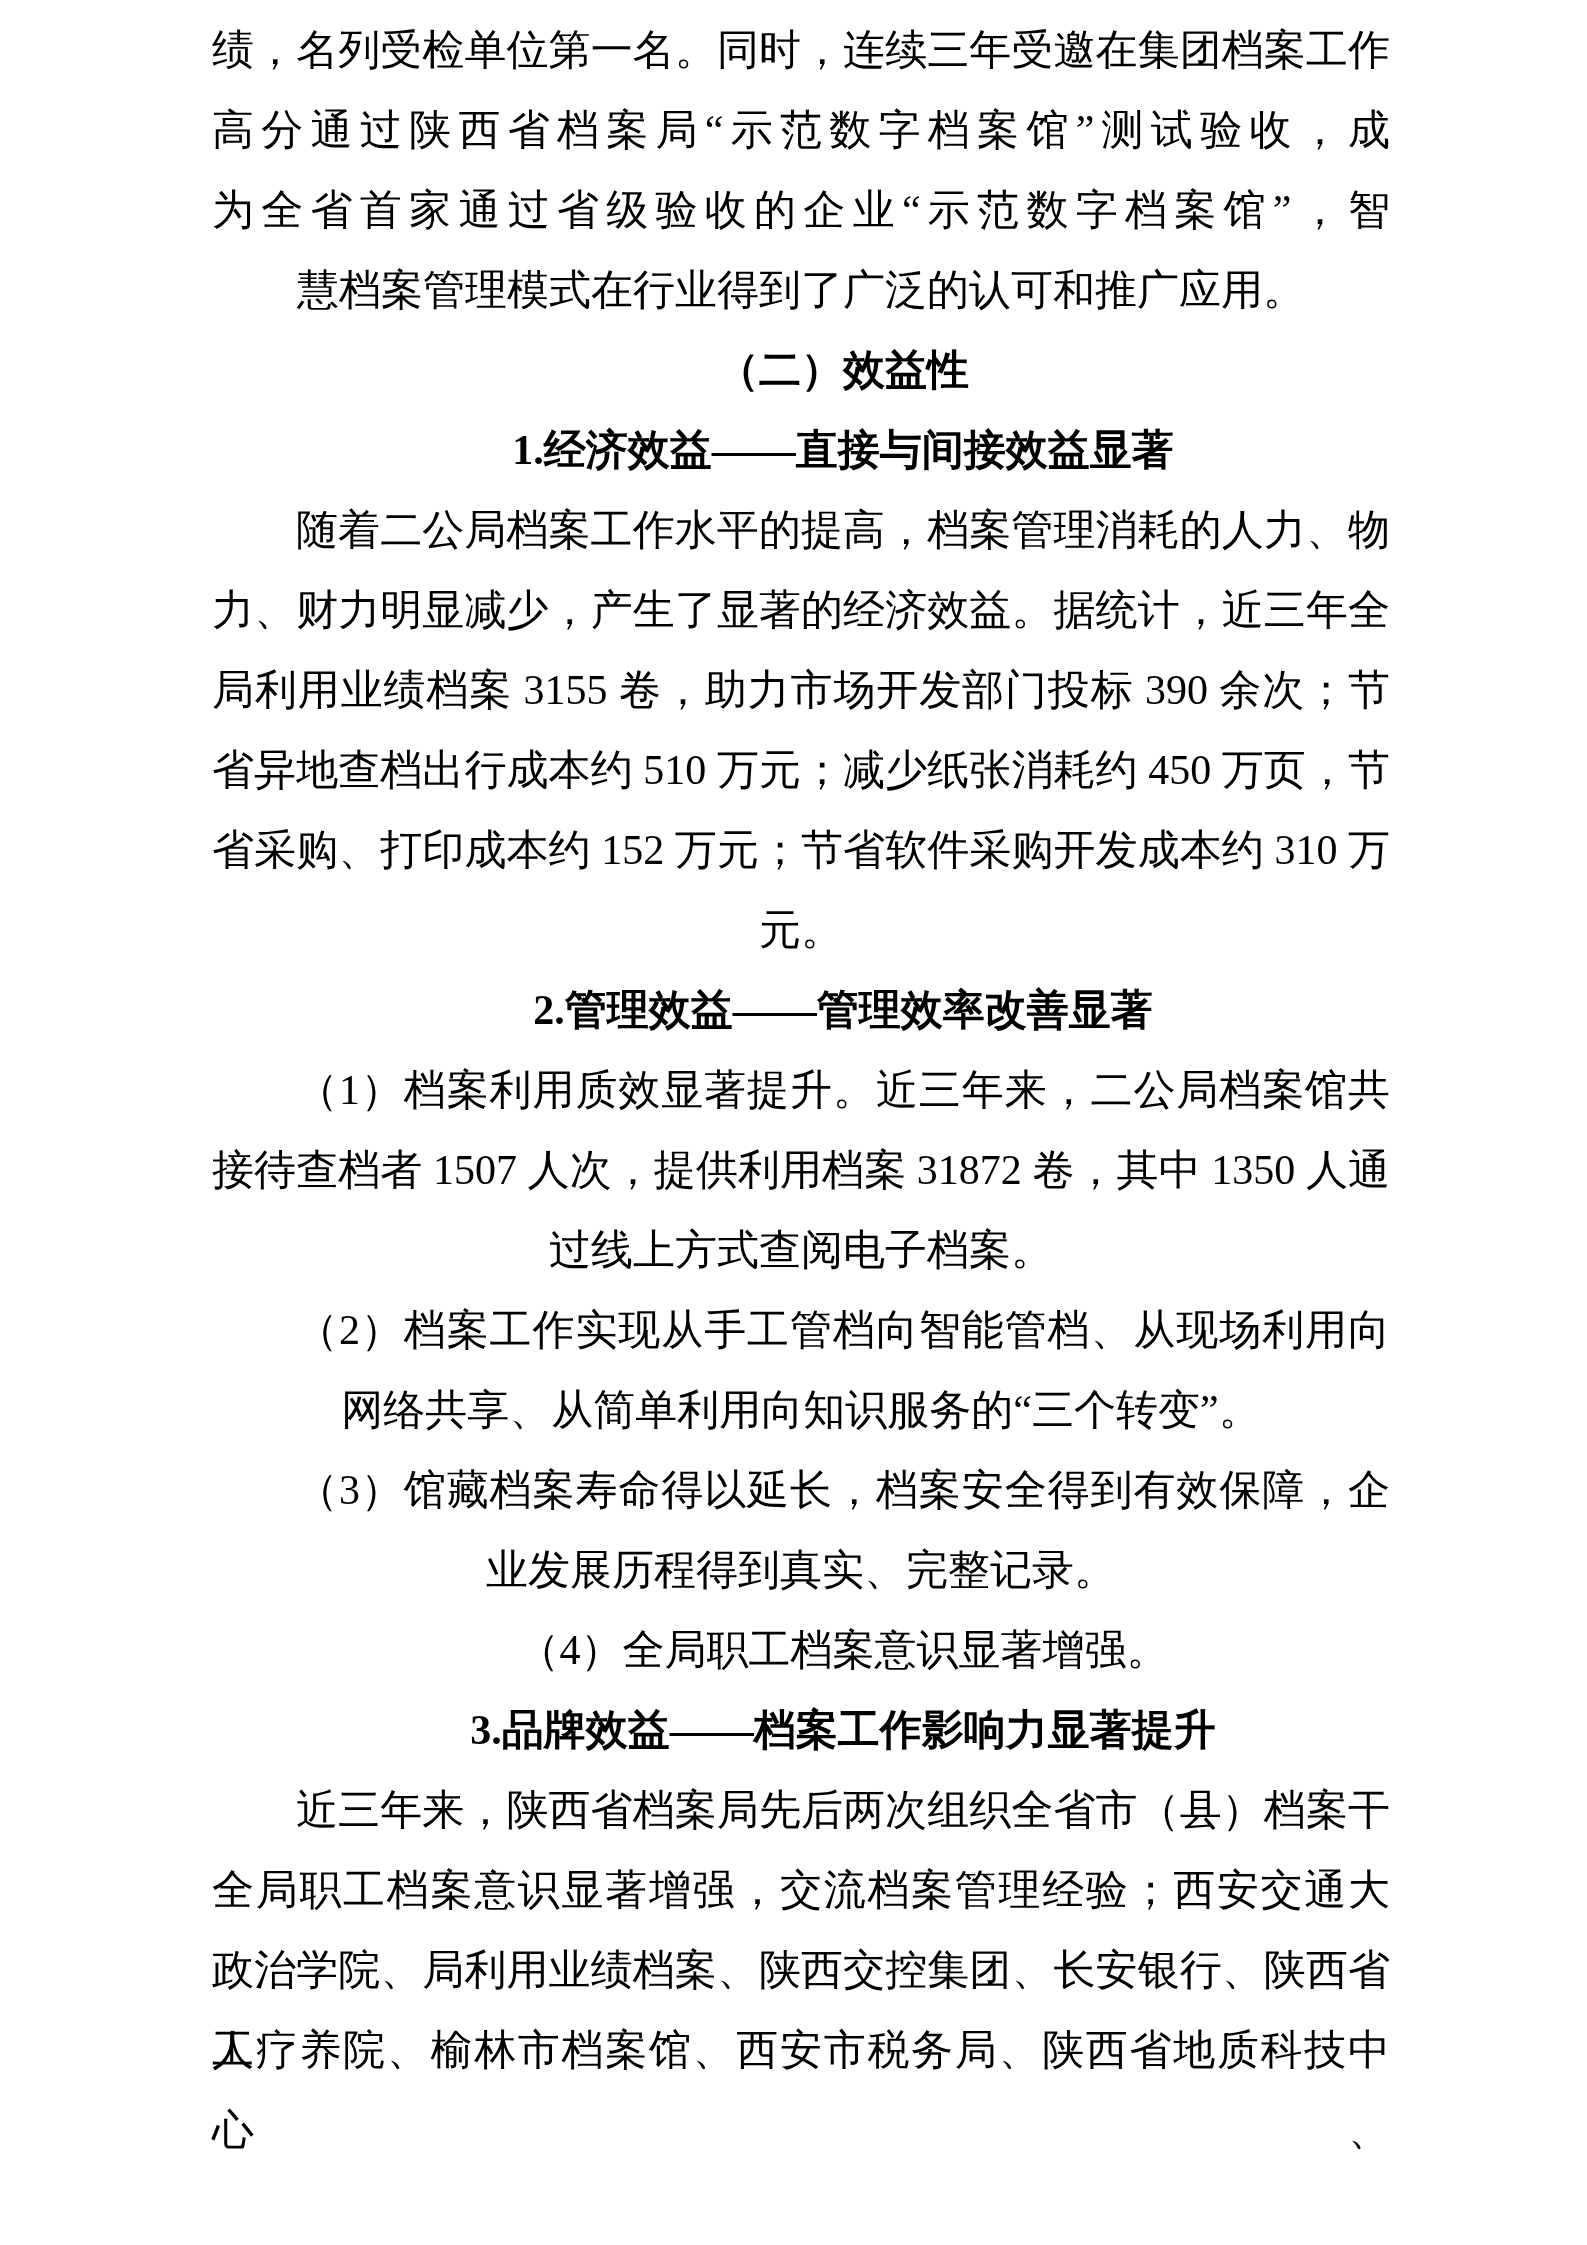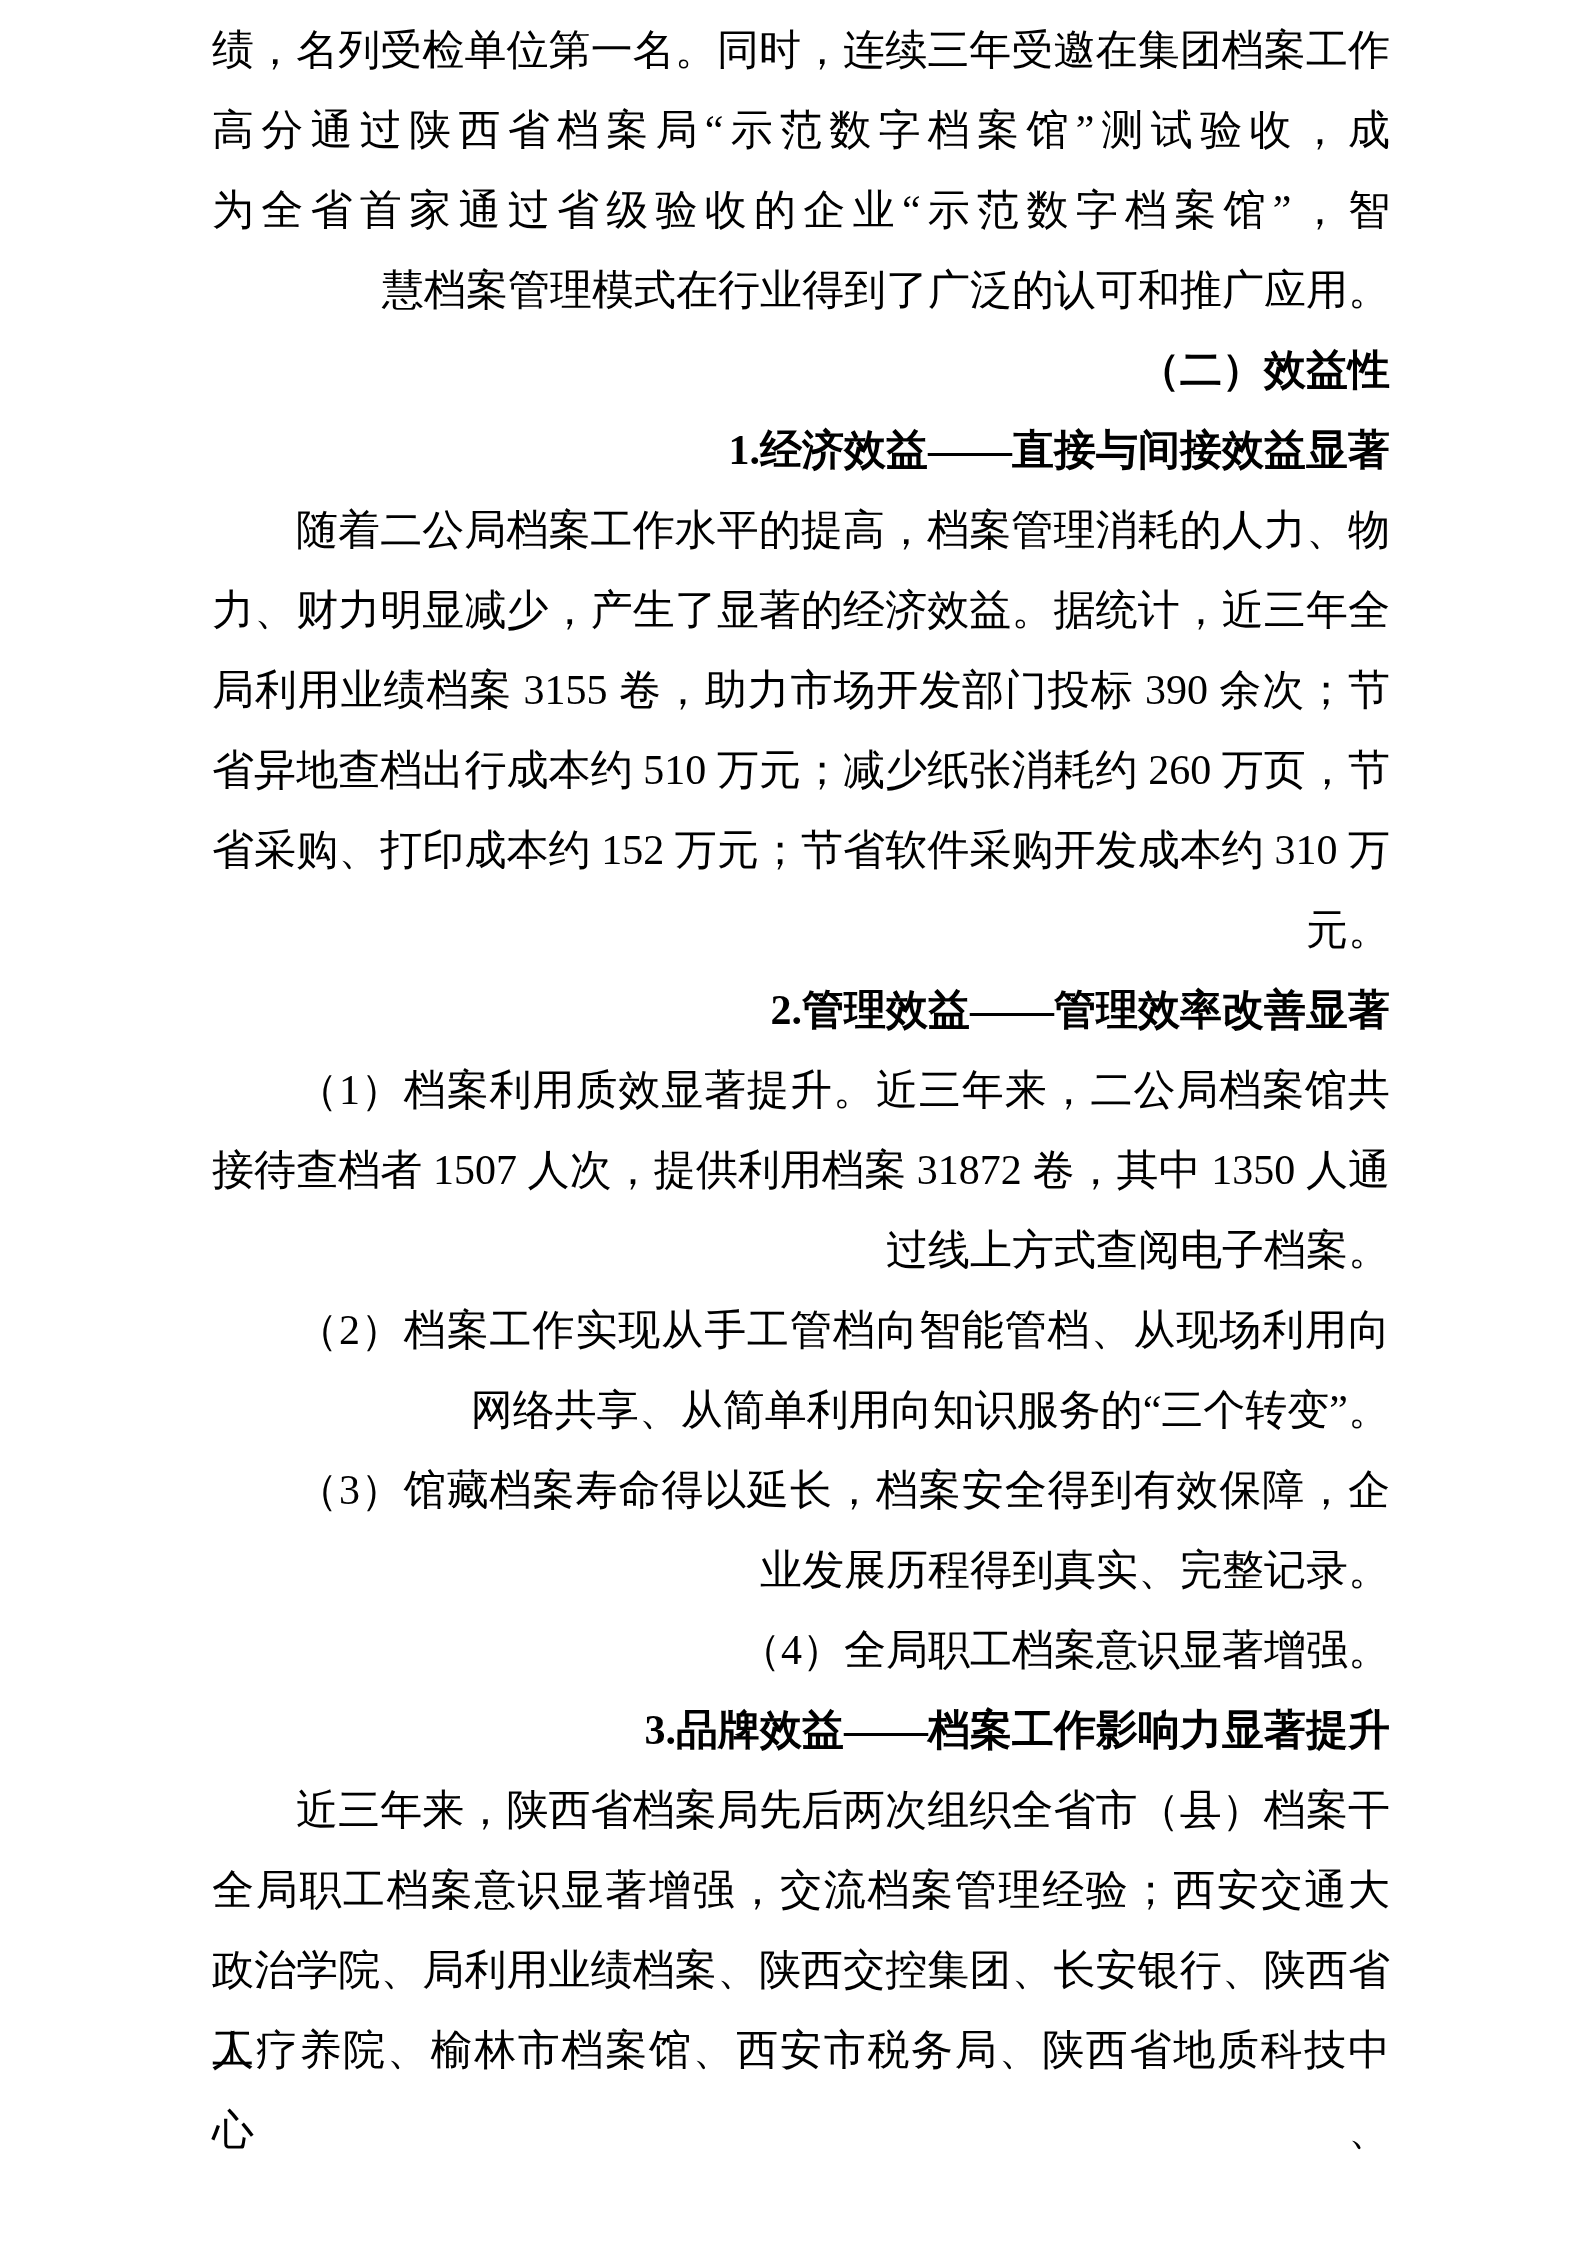--- a/index.html
+++ b/index.html
@@ -24,21 +24,21 @@
     width: 1178px;
   }
   .para {
     margin: 0;
     padding: 0;
   }
   .line {
     font-size: 42px;
     line-height: 80px;
     height: 80px;
-    text-align: right;
+    text-align: center;
     letter-spacing: 0;
     white-space: normal;
     overflow: visible;
   }
   .line.fill {
     text-align: justify;
     text-align-last: justify;
     -moz-text-align-last: justify;
   }
   .line.indent {
@@ -62,21 +62,21 @@
       <div class="para">
         <div class="line indent bold">（二）效益性</div>
       </div>
       <div class="para">
         <div class="line indent bold">1.经济效益——直接与间接效益显著</div>
       </div>
       <div class="para">
         <div class="line fill indent">随着二公局档案工作水平的提高，档案管理消耗的人力、物</div>
         <div class="line fill">力、财力明显减少，产生了显著的经济效益。据统计，近三年全</div>
         <div class="line fill">局利用业绩档案 3155 卷，助力市场开发部门投标 390 余次；节</div>
-        <div class="line fill">省异地查档出行成本约 510 万元；减少纸张消耗约 260 万页，节</div>
+        <div class="line fill">省异地查档出行成本约 510 万元；减少纸张消耗约 450 万页，节</div>
         <div class="line fill">省采购、打印成本约 152 万元；节省软件采购开发成本约 310 万</div>
         <div class="line">元。</div>
       </div>
       <div class="para">
         <div class="line indent bold">2.管理效益——管理效率改善显著</div>
       </div>
       <div class="para">
         <div class="line fill indent">（1）档案利用质效显著提升。近三年来，二公局档案馆共</div>
         <div class="line fill">接待查档者 1507 人次，提供利用档案 31872 卷，其中 1350 人通</div>
         <div class="line">过线上方式查阅电子档案。</div>

